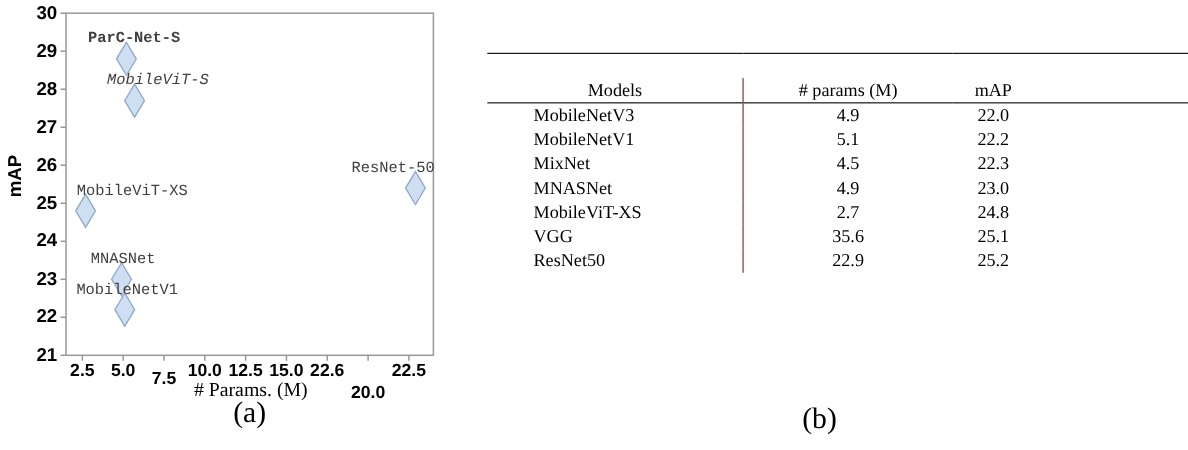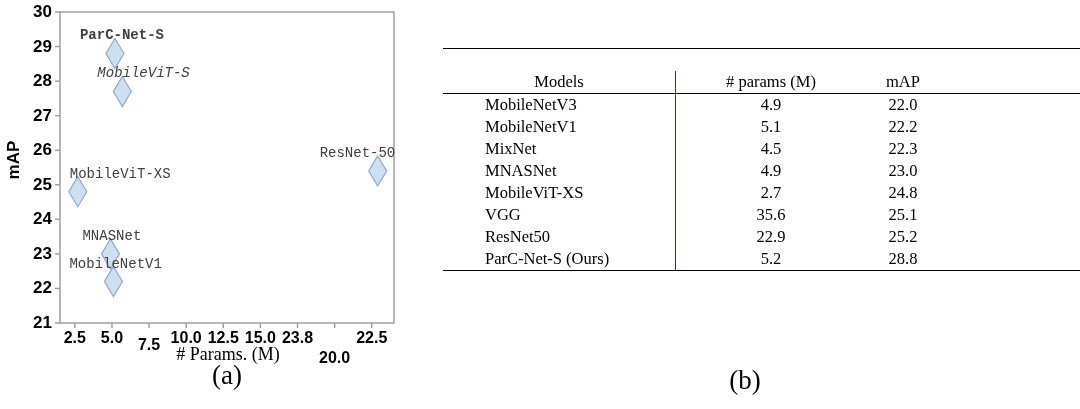--- a/index.html
+++ b/index.html
@@ -135,21 +135,21 @@
   <div class="ylabel">mAP</div>
   <div class="xlabel"># Params. (M)</div>
 
   <div id="xticklabels">
       <div class="tick-x" style="left: 44.8444px; top: 329px; width: 60px;">2.5</div>
       <div class="tick-x" style="left: 81.9556px; top: 329px; width: 60px;">5.0</div>
       <div class="tick-x" style="left: 119.067px; top: 336px; width: 60px;">7.5</div>
       <div class="tick-x" style="left: 156.178px; top: 329px; width: 60px;">10.0</div>
       <div class="tick-x" style="left: 193.289px; top: 329px; width: 60px;">12.5</div>
       <div class="tick-x" style="left: 230.4px; top: 329px; width: 60px;">15.0</div>
-      <div class="tick-x" style="left: 267.511px; top: 329px; width: 60px;">23.8</div>
+      <div class="tick-x" style="left: 267.511px; top: 329px; width: 60px;">22.6</div>
       <div class="tick-x" style="left: 304.622px; top: 329px; width: 60px; margin-top: 20px;">20.0</div>
       <div class="tick-x" style="left: 341.733px; top: 329px; width: 60px;">22.5</div>
     </div>
   <div id="yticklabels">
       <div class="tick-y" style="left: -2px; top: 313px; width: 54px;">21</div>
       <div class="tick-y" style="left: -2px; top: 278.444px; width: 54px;">22</div>
       <div class="tick-y" style="left: -2px; top: 243.889px; width: 54px;">23</div>
       <div class="tick-y" style="left: -2px; top: 209.333px; width: 54px;">24</div>
       <div class="tick-y" style="left: -2px; top: 174.778px; width: 54px;">25</div>
       <div class="tick-y" style="left: -2px; top: 140.222px; width: 54px;">26</div>
@@ -209,22 +209,17 @@
         <tr>
           <td class="c-model">VGG</td>
           <td class="c-params ">35.6</td>
           <td class="c-map ">25.1</td>
         </tr>
         <tr>
           <td class="c-model">ResNet50</td>
           <td class="c-params ">22.9</td>
           <td class="c-map ">25.2</td>
         </tr>
-        <tr class="rule-bottom">
-          <td class="c-model">ParC-Net-S (Ours)</td>
-          <td class="c-params ">5.2</td>
-          <td class="c-map b">28.8</td>
-        </tr>
       </tbody>
   </table>
 
   <div class="caption" style="left:0px;top:365px;width:610px;">(b)</div>
 </div>
 
 </body></html>

